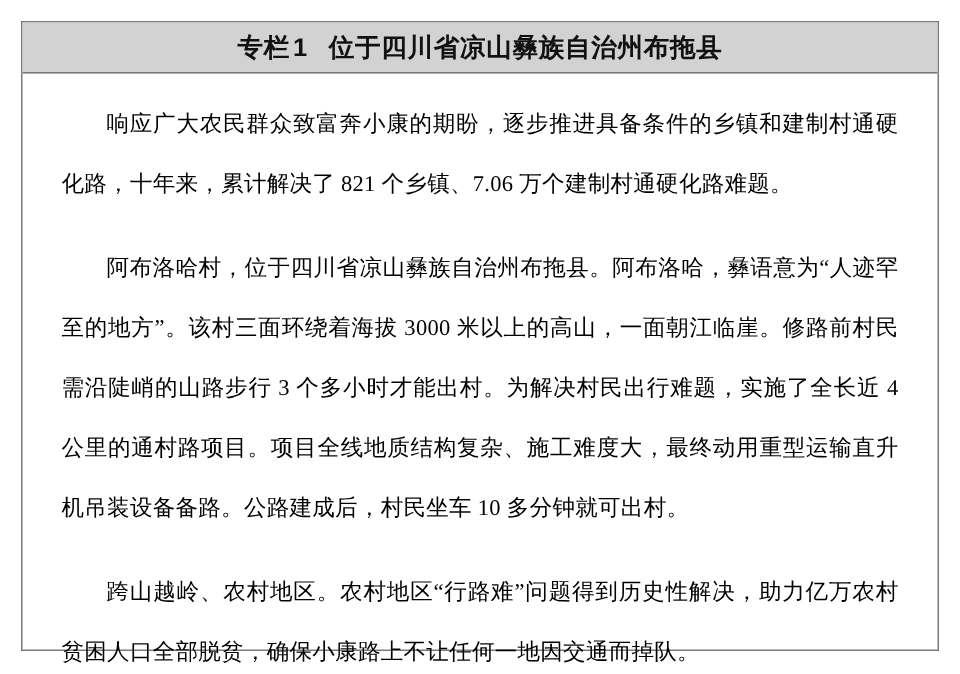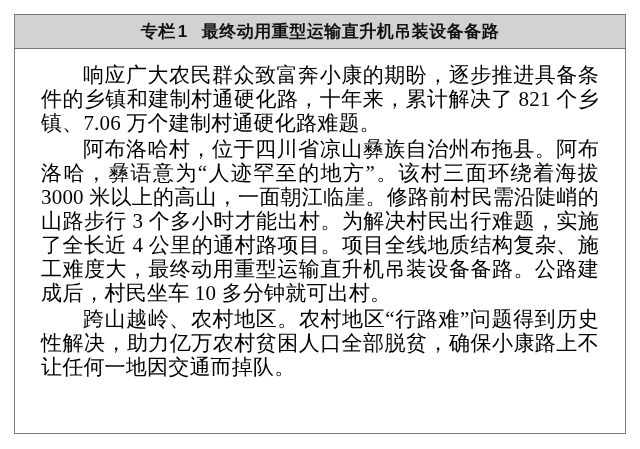--- a/index.html
+++ b/index.html
@@ -51,42 +51,42 @@
   .title-text .num {
     margin-left: 2px;
     margin-right: 14px;
   }
   .body-area {
     position: relative;
     padding: 14px 26px 10px 26px;
     box-sizing: border-box;
   }
   .para {
-    font-size: 21px;
-    line-height: 24px;
+    font-size: 15px;
+    line-height: 40px;
     color: #000000;
     text-align: justify;
     text-justify: inter-ideograph;
     text-indent: 2em;
     margin: 0 0 0 0;
     letter-spacing: 0.2px;
   }
   .para + .para {
-    margin-top: 2px;
+    margin-top: 16px;
   }
 </style>
 </head>
 <body>
 
 <div class="page">
   <div class="box">
 
     <div class="title-bar">
       <div class="title-text">
-        <span>专栏</span><span class="num">1</span><span>最终动用重型运输直升机吊装设备备路</span>
+        <span>专栏</span><span class="num">1</span><span>位于四川省凉山彝族自治州布拖县</span>
       </div>
     </div>
 
     <div class="body-area">
       <p class="para">响应广大农民群众致富奔小康的期盼，逐步推进具备条件的乡镇和建制村通硬化路，十年来，累计解决了 821 个乡镇、7.06 万个建制村通硬化路难题。</p>
       <p class="para">阿布洛哈村，位于四川省凉山彝族自治州布拖县。阿布洛哈，彝语意为“人迹罕至的地方”。该村三面环绕着海拔 3000 米以上的高山，一面朝江临崖。修路前村民需沿陡峭的山路步行 3 个多小时才能出村。为解决村民出行难题，实施了全长近 4 公里的通村路项目。项目全线地质结构复杂、施工难度大，最终动用重型运输直升机吊装设备备路。公路建成后，村民坐车 10 多分钟就可出村。</p>
       <p class="para">跨山越岭、农村地区。农村地区“行路难”问题得到历史性解决，助力亿万农村贫困人口全部脱贫，确保小康路上不让任何一地因交通而掉队。</p>
     </div>
 
   </div>

